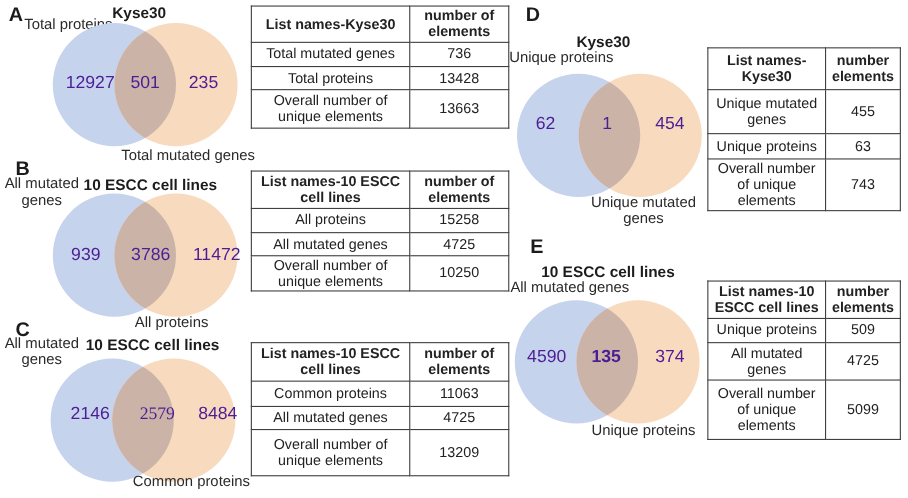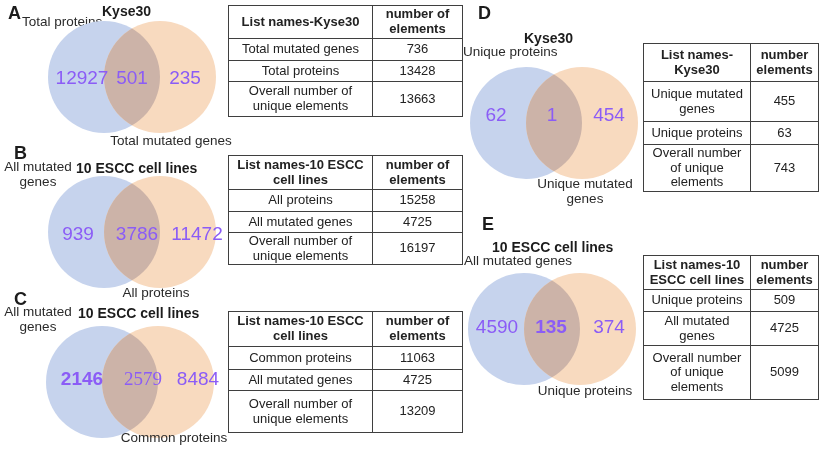--- a/index.html
+++ b/index.html
@@ -6,21 +6,21 @@
   .fig{
     position:relative;width:825px;height:453px;background:#ffffff;overflow:hidden;
     font-family:"Liberation Sans","DejaVu Sans",sans-serif;color:#222;
   }
   .abs{position:absolute;}
   .letter{font-size:18px;font-weight:bold;color:#1c1c1c;}
   .ptitle{font-size:14px;font-weight:bold;white-space:nowrap;color:#1c1c1c;}
   .vlabel{font-size:13.5px;color:#2a2a2a;white-space:nowrap;line-height:1.05;}
   .vlabel.wrap{white-space:normal;text-align:center;line-height:1.08;}
   .cx{transform:translateX(-50%);}
-  .vval{font-size:19px;color:#8b5cf6;transform:translateX(-50%);white-space:nowrap;}
+  .vval{font-size:16px;color:#4c1d95;transform:translateX(-50%);white-space:nowrap;}
   table{border-collapse:collapse;table-layout:fixed;background:#fff;}
   th,td{
     border:1.5px solid #3f3f3f;text-align:center;vertical-align:middle;
     font-size:13px;line-height:1.12;padding:1px 2px;color:#222;overflow:hidden;
   }
   th{font-weight:bold;font-size:13px;}
   .venn{display:block;}
 </style>
 </head>
 <body>
@@ -97,37 +97,37 @@
     <tr style="height:22px">
       <td>All proteins</td>
       <td>15258</td>
     </tr>
     <tr style="height:21px">
       <td>All mutated genes</td>
       <td>4725</td>
     </tr>
     <tr style="height:32px">
       <td>Overall number of unique elements</td>
-      <td>16197</td>
+      <td>10250</td>
     </tr>
   </tbody>
     </table>
 
   <div class="abs letter" style="left:14px;top:289px;">C</div>
   <div class="abs ptitle" style="left:78px;top:305px;">10 ESCC cell lines</div>
   <div class="abs vlabel wrap" style="left:0px;top:305px;width:76px;">All mutated genes</div>
   <svg class="abs venn" style="left:44px;top:324px;" width="172" height="116" viewBox="0 0 172 116">
     <circle cx="58" cy="58" r="56" fill="#c6d3ed"></circle>
     <circle cx="114" cy="58" r="56" fill="#f8dabf"></circle>
     <clipPath id="clip-c">
         <circle cx="58" cy="58" r="56"></circle>
       </clipPath>
     <circle cx="114" cy="58" r="56" clip-path="url(#clip-c)" fill="#ccb3a8"></circle>
   </svg>
-  <div class="abs vval" style="left:82px;top:368px;font-weight:bold;">2146</div>
+  <div class="abs vval" style="left:82px;top:368px;">2146</div>
   <div class="abs vval" style="left:143px;top:368px;font-family:Liberation Serif, serif;">2579</div>
   <div class="abs vval" style="left:198px;top:368px;">8484</div>
   <div class="abs vlabel cx" style="left:174px;top:431px;">Common proteins</div>
 
   <table class="abs" style="left:228px;top:311px;width:234px;">
     <colgroup>
         <col style="width:144px">
         <col style="width:90px">
       </colgroup>
     <tbody>

